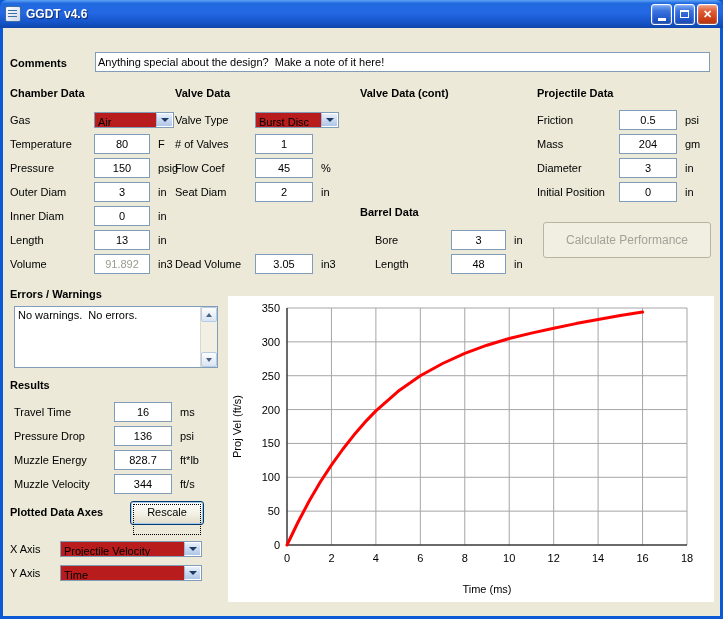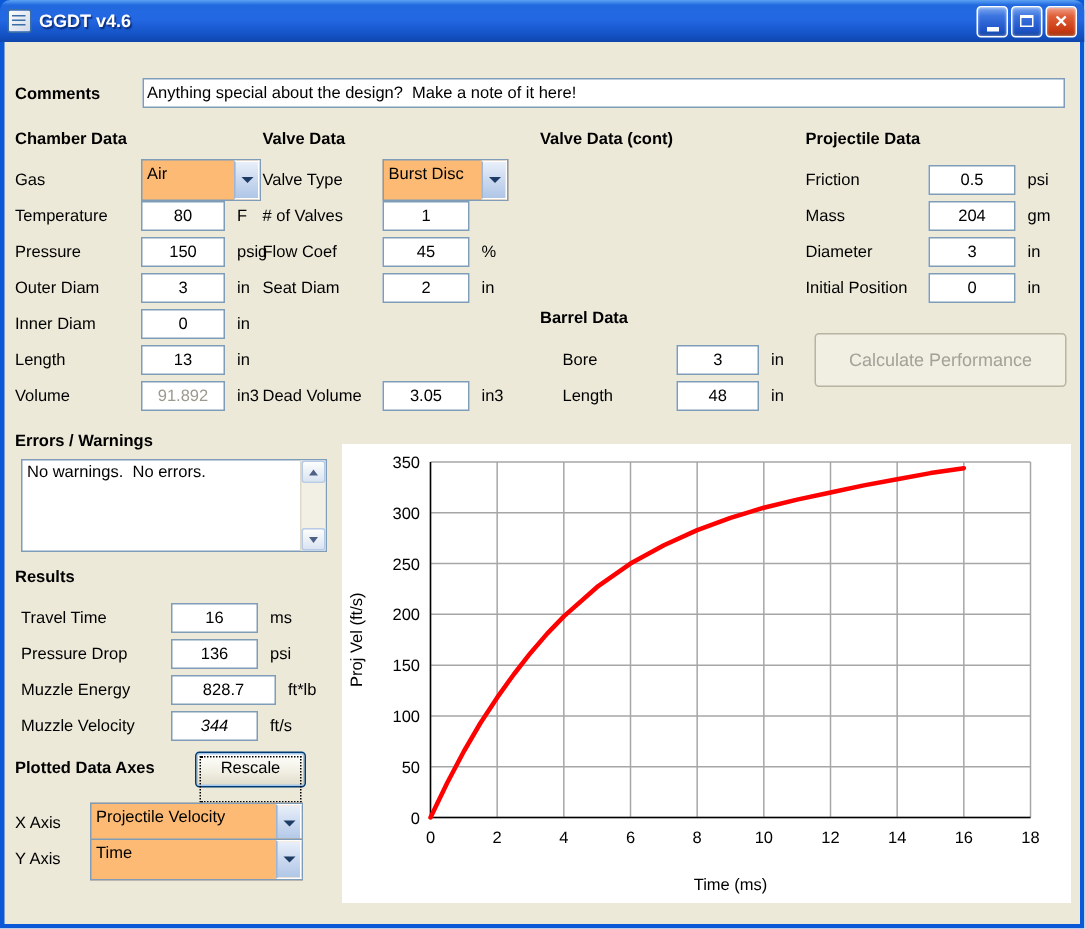--- a/index.html
+++ b/index.html
@@ -24,21 +24,21 @@
   .client{position:relative;width:717px;height:588px;background:#ECE9D8;overflow:hidden}
   .menubar{position:absolute;left:0;top:0;width:717px;height:22px;display:flex;align-items:center;padding-left:3px}
   .menu-item{padding:3px 8px;cursor:default}
   .heading{position:absolute;font-weight:bold;white-space:nowrap}
   .frow{position:absolute;display:flex;align-items:center;gap:8px;height:20px;white-space:nowrap}
   .flabel{display:inline-block}
   .fin{height:20px;border:1px solid #7F9DB9;background:#fff;font-family:inherit;font-size:11px;padding:0 2px}
   .num{text-align:center}
   .fin.gray{color:#9C9A8E}
   .funit{display:inline-block}
-  .combo{height:28px;background:#fdba74;border:1px solid #7F9DB9;display:flex;align-items:stretch;cursor:default}
+  .combo{height:16px;background:#b91c1c;border:1px solid #7F9DB9;display:flex;align-items:stretch;cursor:default}
   .combo-text{flex:1;padding:3px 0 0 3px;overflow:hidden;white-space:nowrap}
   .combo-btn{width:17px;background:linear-gradient(180deg,#E9F0FA 0%,#CBD9F0 50%,#AFC6E6 100%);
     border:1px solid #fff;border-left:1px solid #9EB6D5;display:flex;align-items:center;justify-content:center}
   .arrow-down{width:0;height:0;border-left:4px solid transparent;border-right:4px solid transparent;border-top:4px solid #1c3b65}
   .btn-default{position:absolute;background:linear-gradient(180deg,#FFFFFF 0%,#F2F0E4 55%,#E0DCCB 100%);
     border:1px solid #003C74;border-radius:3px;font-family:inherit;font-size:11px;padding:0;cursor:default;
     box-shadow:inset 0 0 0 1px #A8C8EA}
   .focus-rect{display:block;margin:2px;border:1px dotted #000;padding:1px 8px 16px}
   .btn-disabled{position:absolute;background:#F1EFE2;border:1px solid #B8B4A2;border-radius:3px;
     color:#A3A198;font-family:inherit;font-size:12px;cursor:default}
@@ -206,26 +206,26 @@
       <input class="fin num" style="width: 58px;" value="16">
       <span class="funit">ms</span>
     </div>
     <div class="frow" style="left:11px;top:398px">
       <span class="flabel" style="width:92px">Pressure Drop</span>
       <input class="fin num" style="width: 58px;" value="136">
       <span class="funit">psi</span>
     </div>
     <div class="frow" style="left:11px;top:422px">
       <span class="flabel" style="width:92px">Muzzle Energy</span>
-      <input class="fin num" style="width: 70px;" value="828.7">
+      <input class="fin num" style="width: 58px;" value="828.7">
       <span class="funit">ft*lb</span>
     </div>
     <div class="frow" style="left:11px;top:446px">
       <span class="flabel" style="width:92px">Muzzle Velocity</span>
-      <input class="fin num" style="width: 58px; font-style: italic;" value="344">
+      <input class="fin num" style="width: 58px;" value="344">
       <span class="funit">ft/s</span>
     </div>
 
     <span class="heading" style="left:7px;top:478px">Plotted Data Axes</span>
     <button class="btn-default" style="left:127px;top:473px;width:74px;height:24px">
       <span class="focus-rect">Rescale</span>
     </button>
     <div class="frow" style="left:7px;top:511px">
       <span class="flabel" style="width:42px">X Axis</span>
       <span class="combo" style="width:142px">

